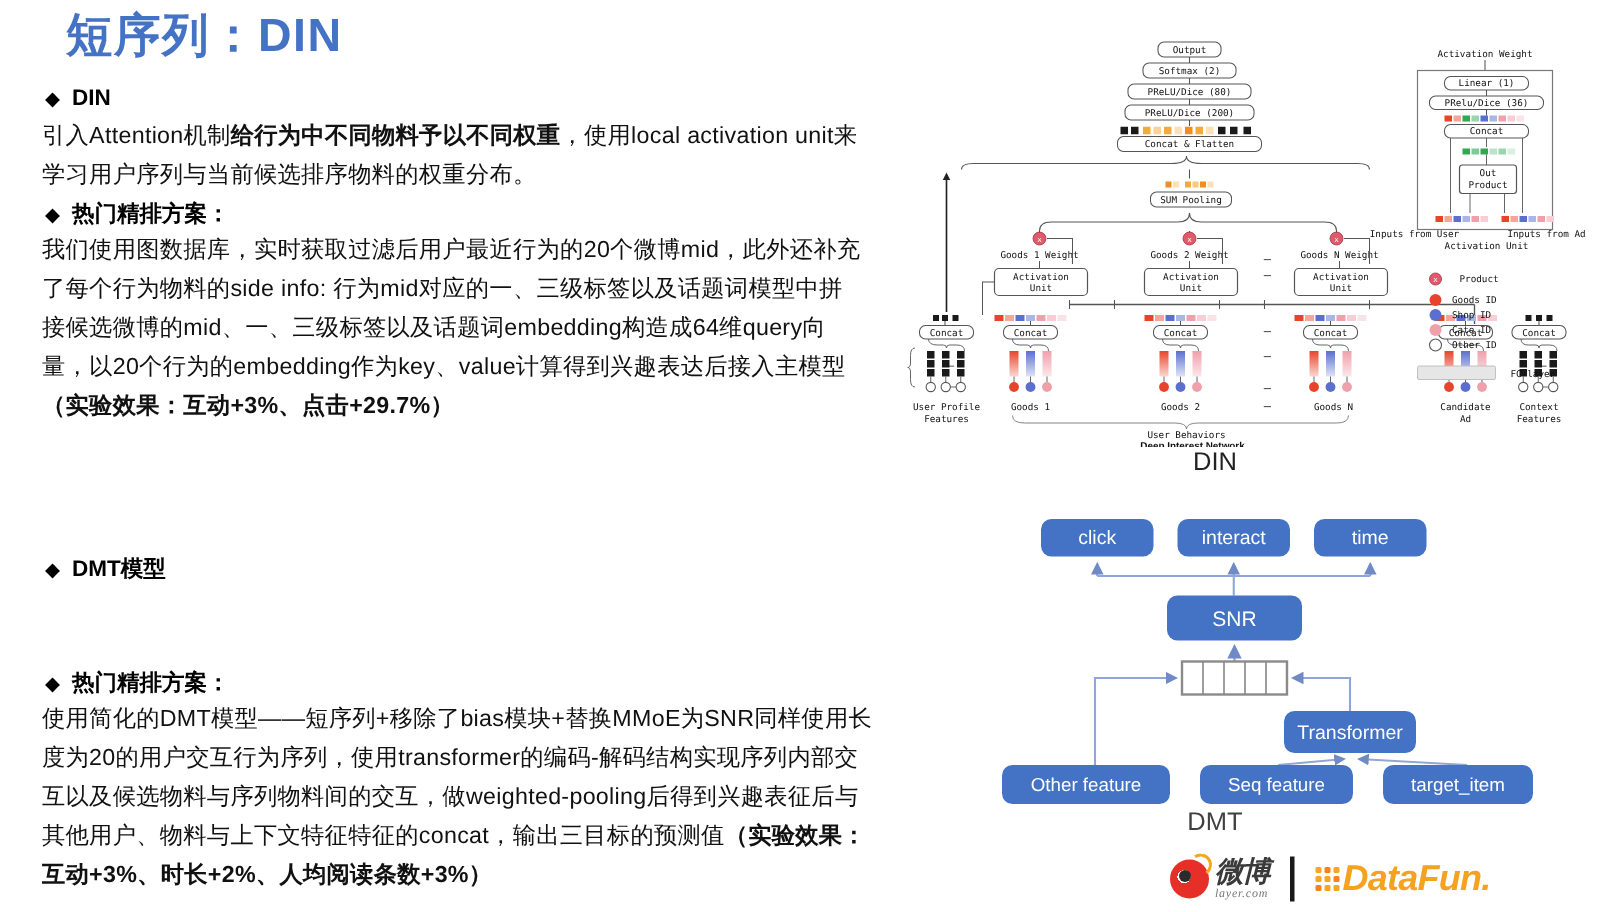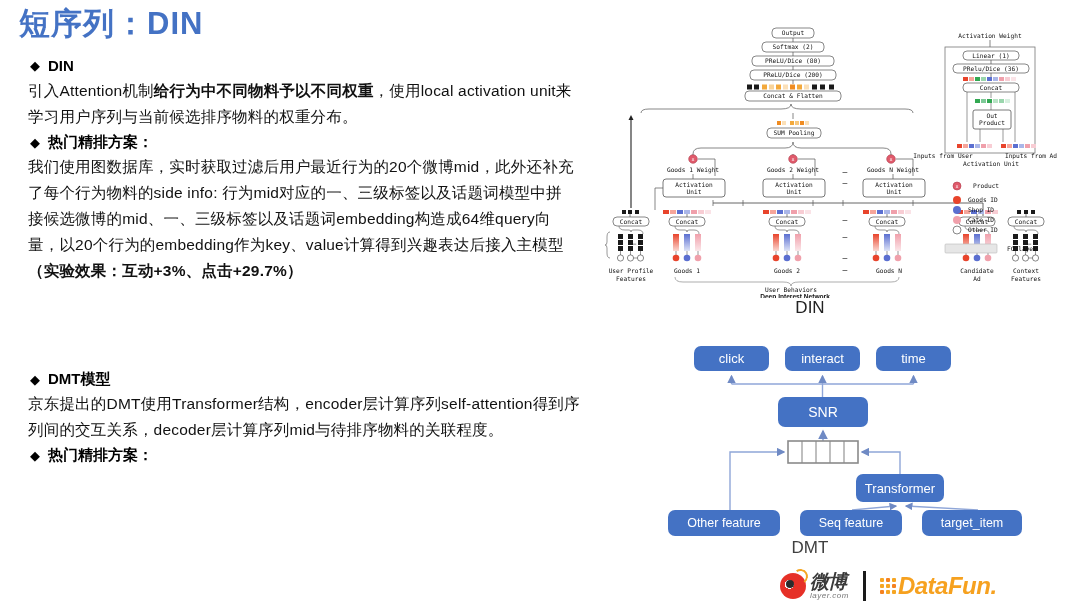--- a/index.html
+++ b/index.html
@@ -12,21 +12,21 @@
   }
   .slide{position:relative;width:1080px;height:608px;}
 
   
   .left-col{position:absolute;left:0;top:0;width:600px;height:608px;}
 
   .section-title{
     font-size:31px;font-weight:bold;color:#4472C4;
     letter-spacing:1px;line-height:1.0;
   }
-  .t-din{position:absolute;left:19px;top:8px;text-align:center;}
+  .t-din{position:absolute;left:44px;top:8px;text-align:center;}
   .t-dmt{position:absolute;left:30px;top:322px;letter-spacing:3px;}
 
   .bullet-head{
     display:flex;align-items:center;gap:8px;
     font-size:15px;font-weight:bold;color:#000;
   }
   .bullet-head .dia{font-size:13px;line-height:1;}
   .body-text{
     font-size:15.5px;color:#111;line-height:26px;
     letter-spacing:0.2px;
@@ -56,21 +56,21 @@
     position:absolute;left:60px;top:538px;width:300px;text-align:center;
     font-size:17px;color:#404040;
   }
 
   
   .mono{font-family:"DejaVu Sans Mono","Liberation Mono",monospace;}
 
   
   .footer{position:absolute;left:780px;top:566px;width:300px;height:40px;
           display:flex;align-items:center;gap:14px;}
-  .wb-wrap{display:flex;align-items:center;gap:4px;}
+  .wb-wrap{display:flex;align-items:center;gap:4px;font-family:Liberation Serif, serif;}
   .wb-eye{
     width:26px;height:26px;border-radius:50%;
     background:radial-gradient(circle at 36% 44%, #fff 0 20%, #e63027 20% 100%);
     position:relative;
   }
   .wb-eye:after{
     content:"";position:absolute;left:6px;top:7px;width:8px;height:8px;
     border-radius:50%;background:#2b2b2b;
   }
   .wb-arc{position:absolute;right:-2px;top:-4px;width:11px;height:11px;
@@ -105,26 +105,26 @@
       <span class="dia">◆</span>
       <span>热门精排方案：</span>
     </div>
     <div class="body-text din-p2">我们使用图数据库，实时获取过滤后用户最近行为的20个微博mid，此外还补充了每个行为物料的side info: 行为mid对应的一、三级标签以及话题词模型中拼接候选微博的mid、一、三级标签以及话题词embedding构造成64维query向量，以20个行为的embedding作为key、value计算得到兴趣表达后接入主模型<b>（实验效果：互动+3%、点击+29.7%）</b></div>
 
 
     <div class="bullet-head dmt-b1">
       <span class="dia">◆</span>
       <span>DMT模型</span>
     </div>
-    <div class="body-text dmt-p1">京东提出的DMT使用Transformer结构，encoder层计算序列self-attention得到序列间的交互关系，decoder层计算序列mid与待排序物料的关联程度。</div>
 
     <div class="bullet-head dmt-b2">
       <span class="dia">◆</span>
       <span>热门精排方案：</span>
     </div>
+    <div class="body-text dmt-p2">使用简化的DMT模型——短序列+移除了bias模块+替换MMoE为SNR同样使用长度为20的用户交互行为序列，使用transformer的编码-解码结构实现序列内部交互以及候选物料与序列物料间的交互，做weighted-pooling后得到兴趣表征后与其他用户、物料与上下文特征特征的concat，输出三目标的预测值<b>（实验效果：互动+3%、时长+2%、人均阅读条数+3%）</b></div>
   </div>
 
   <div class="right-col">
 
     <svg class="din-fig" viewBox="0 0 475 280">
       <g class="mono" font-size="6.2" fill="#111" text-anchor="middle">
 
         <g>
           <rect x="167" y="10" rx="4" ry="4" width="42" height="10" fill="#fff" stroke="#555" stroke-width="0.7"></rect>
           <text x="188" y="17.3">Output</text>

